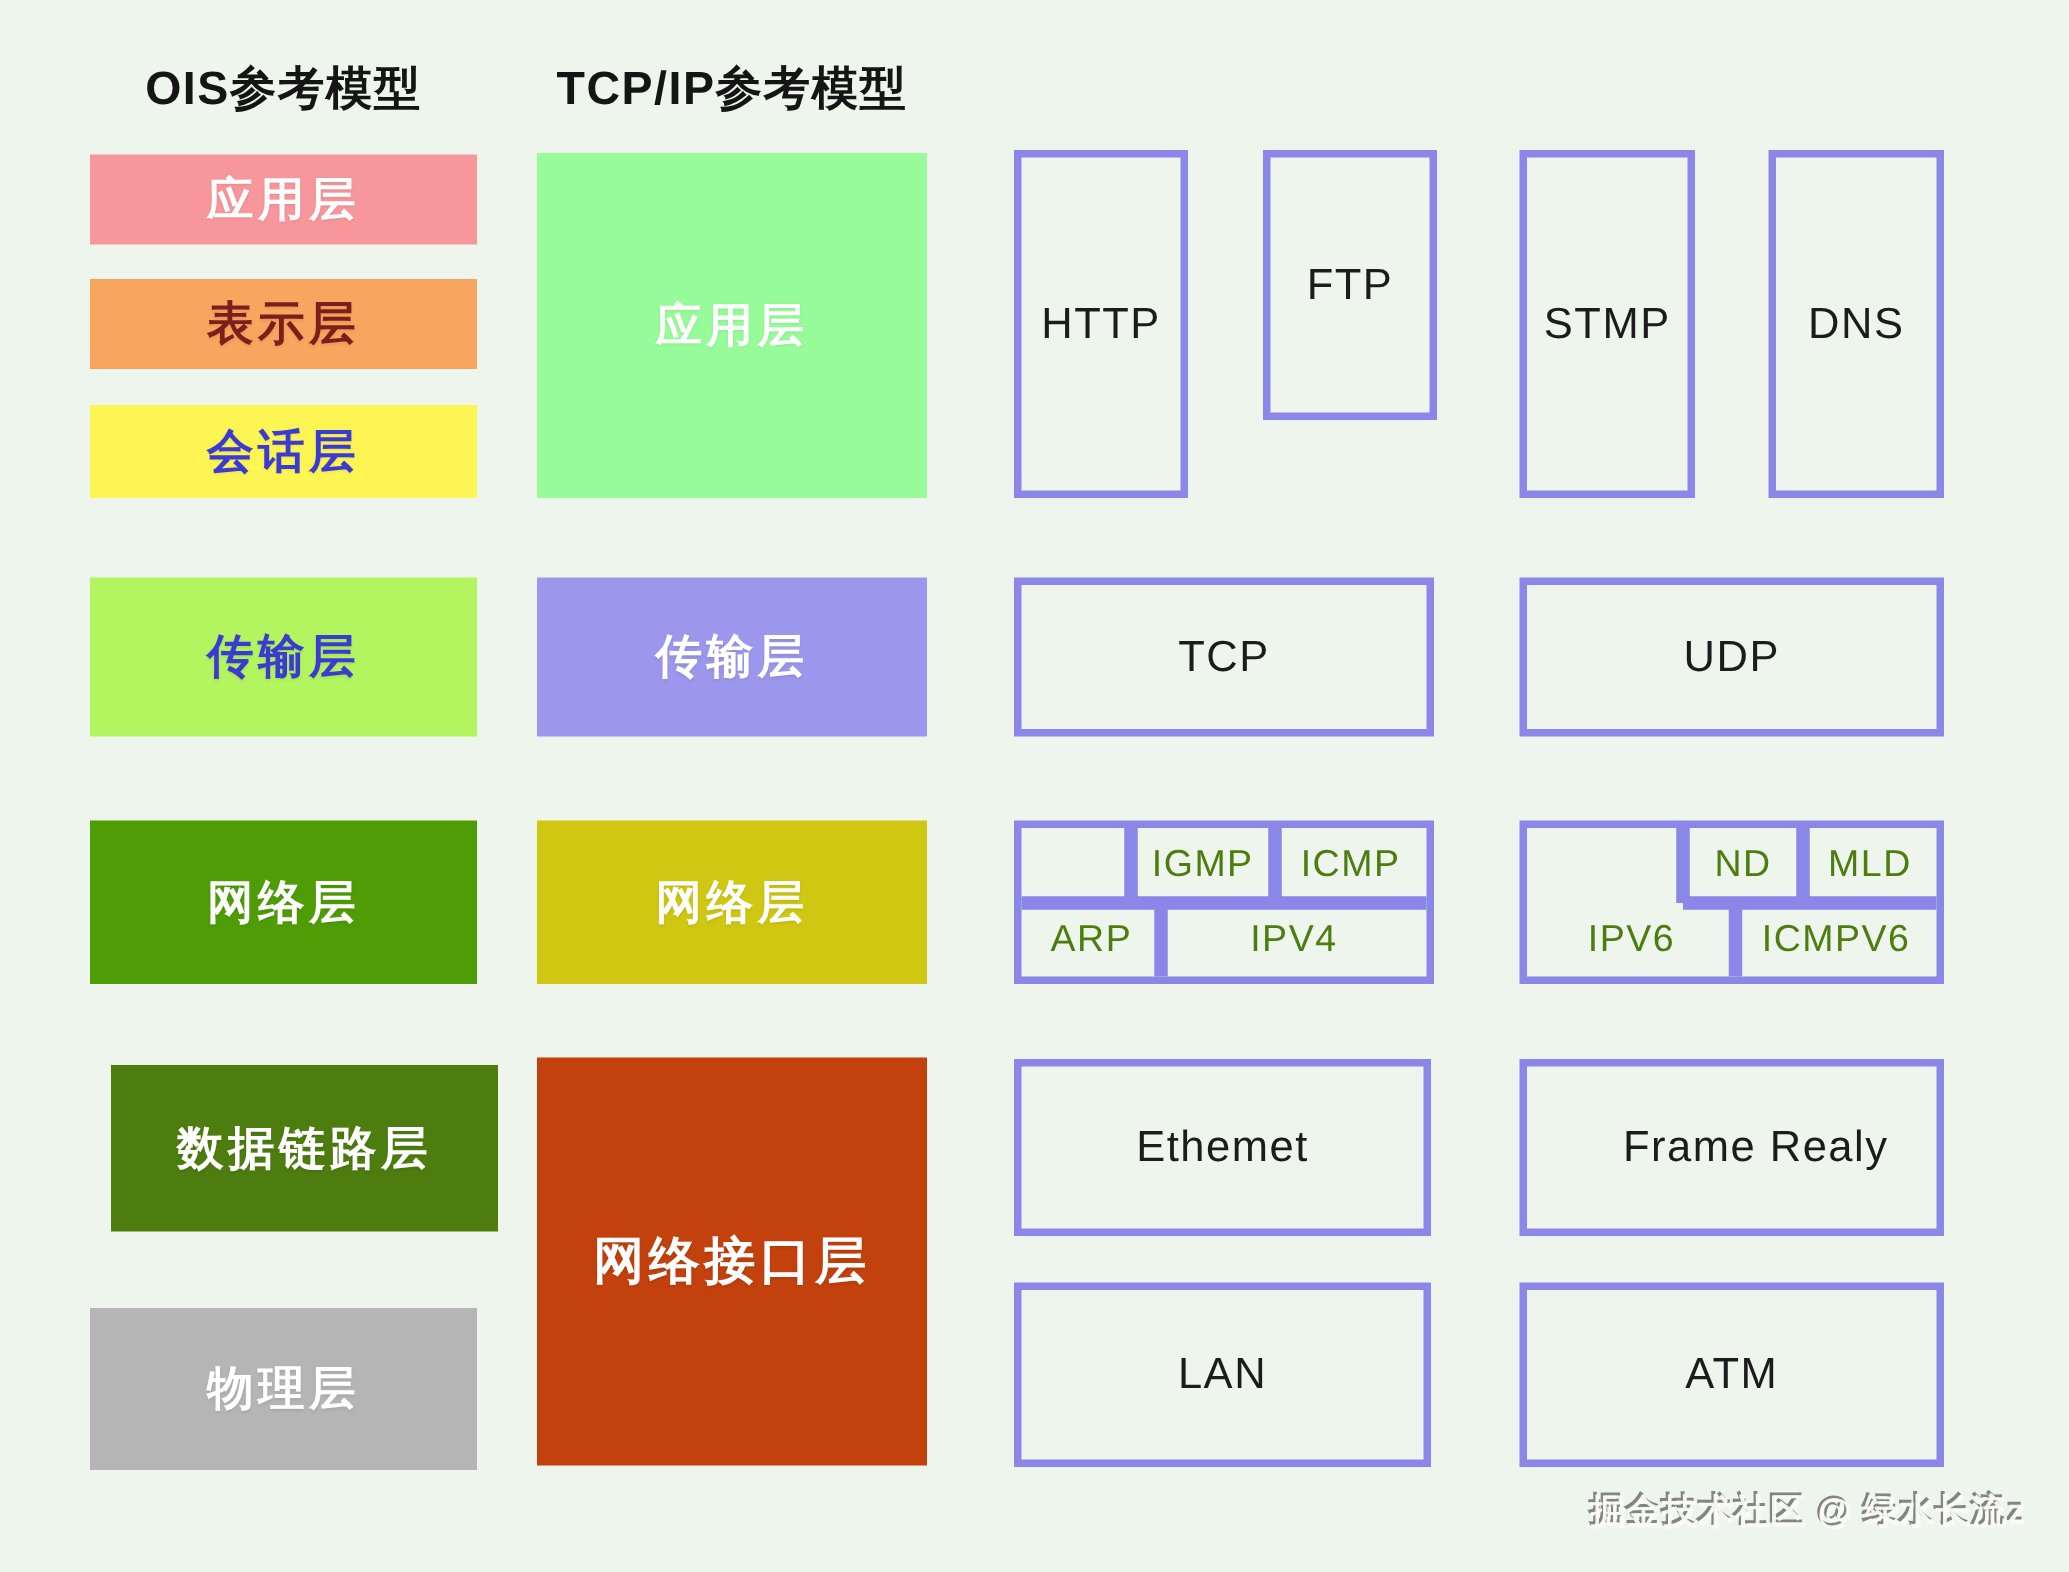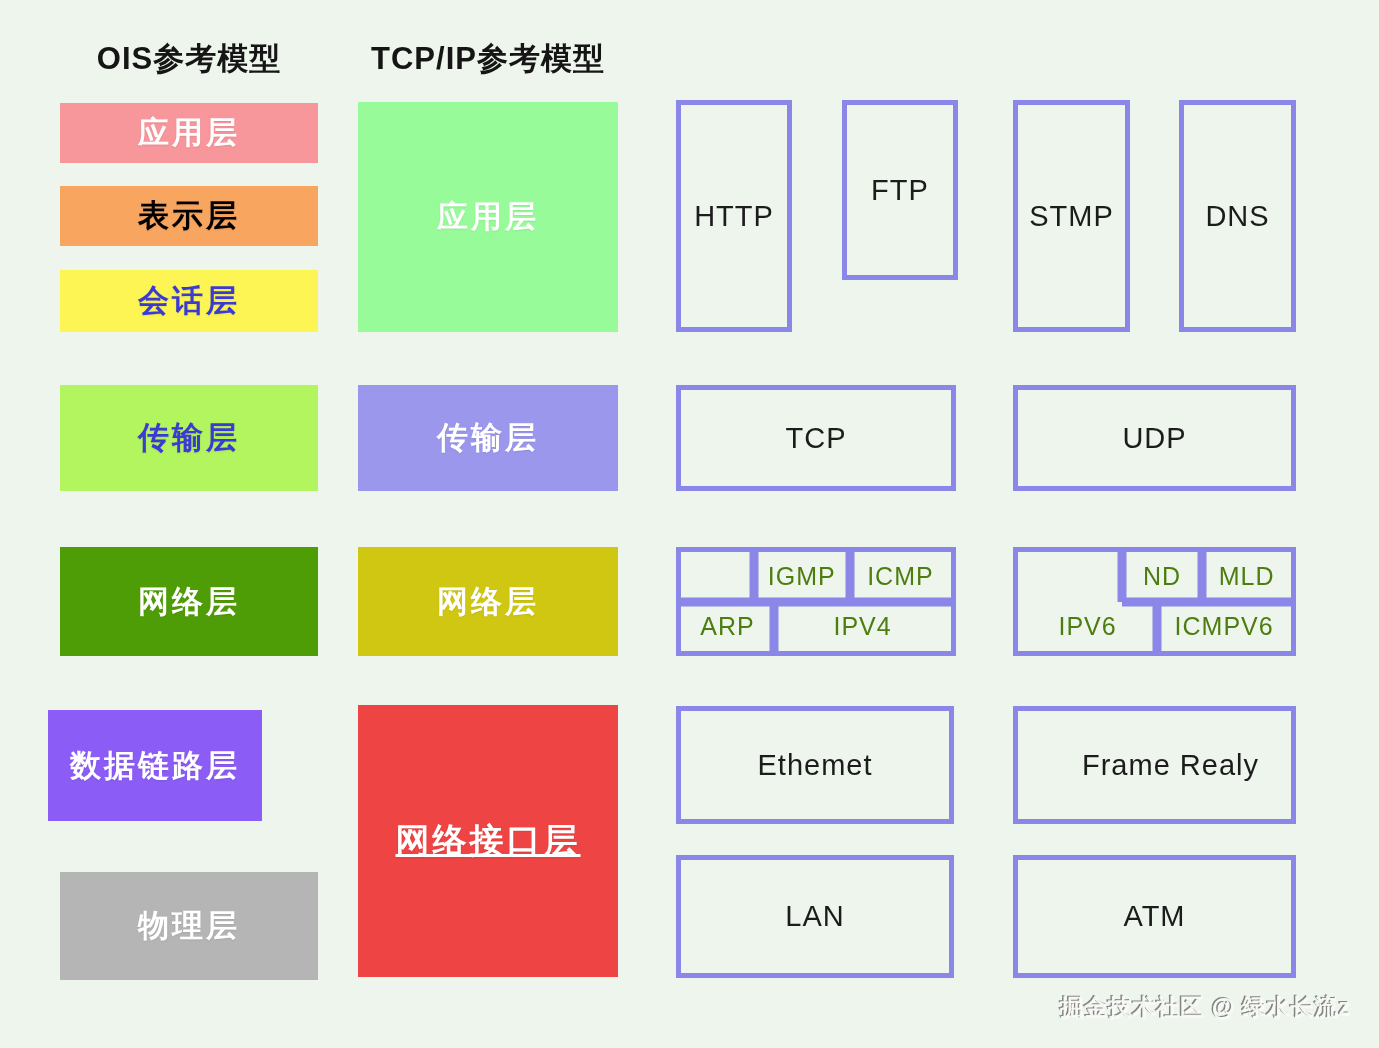--- a/index.html
+++ b/index.html
@@ -80,31 +80,31 @@
 </style>
 </head>
 <body>
 
 <div class="canvas">
 
   <div class="heading" style="left:60px;top:38px;width:258px;">OIS参考模型</div>
   <div class="heading" style="left:352px;top:38px;width:272px;">TCP/IP参考模型</div>
 
   <div class="box layer" style="left: 60px; top: 103px; width: 258px; height: 60px; background-color: rgb(247, 150, 155); color: rgb(255, 255, 255);">应用层</div>
-  <div class="box layer" style="left: 60px; top: 186px; width: 258px; height: 60px; background-color: rgb(248, 165, 95); color: #000000;">表示层</div>
+  <div class="box layer" style="left: 60px; top: 186px; width: 258px; height: 60px; background-color: rgb(248, 165, 95); color: #7f1d1d;">表示层</div>
   <div class="box layer" style="left: 60px; top: 270px; width: 258px; height: 62px; background-color: rgb(252, 245, 84); color: rgb(59, 59, 212);">会话层</div>
   <div class="box layer" style="left: 60px; top: 385px; width: 258px; height: 106px; background-color: rgb(178, 245, 94); color: rgb(59, 59, 212);">传输层</div>
   <div class="box layer" style="left: 60px; top: 547px; width: 258px; height: 109px; background-color: rgb(79, 157, 6); color: rgb(255, 255, 255);">网络层</div>
-  <div class="box layer" style="left: 48px; top: 710px; width: 214px; height: 111px; background-color: #8b5cf6; color: rgb(255, 255, 255);">数据链路层</div>
+  <div class="box layer" style="left: 74px; top: 710px; width: 258px; height: 111px; background-color: #4d7c0f; color: rgb(255, 255, 255);">数据链路层</div>
   <div class="box layer" style="left: 60px; top: 872px; width: 258px; height: 108px; background-color: rgb(181, 181, 181); color: rgb(255, 255, 255);">物理层</div>
 
   <div class="box layer" style="left: 358px; top: 102px; width: 260px; height: 230px; background-color: rgb(152, 251, 154); color: rgb(255, 255, 255);">应用层</div>
   <div class="box layer" style="left: 358px; top: 385px; width: 260px; height: 106px; background-color: rgb(155, 151, 236); color: rgb(255, 255, 255);">传输层</div>
   <div class="box layer" style="left: 358px; top: 547px; width: 260px; height: 109px; background-color: rgb(208, 199, 18); color: rgb(255, 255, 255);">网络层</div>
-  <div class="box layer layer-tall" style="left: 358px; top: 705px; width: 260px; height: 272px; background-color: #ef4444; color: rgb(255, 255, 255); text-decoration: underline;">网络接口层</div>
+  <div class="box layer layer-tall" style="left: 358px; top: 705px; width: 260px; height: 272px; background-color: #c2410c; color: rgb(255, 255, 255);">网络接口层</div>
 
   <div class="box proto" style="left: 676px; top: 100px; width: 116px; height: 232px; border-color: rgb(139, 135, 232);">HTTP</div>
   <div class="box proto" style="left: 842px; top: 100px; width: 116px; height: 180px; border-color: rgb(139, 135, 232);">FTP</div>
   <div class="box proto" style="left: 1013px; top: 100px; width: 117px; height: 232px; border-color: rgb(139, 135, 232);">STMP</div>
   <div class="box proto" style="left: 1179px; top: 100px; width: 117px; height: 232px; border-color: rgb(139, 135, 232);">DNS</div>
 
   <div class="box proto" style="left: 676px; top: 385px; width: 280px; height: 106px; border-color: rgb(139, 135, 232);">TCP</div>
   <div class="box proto" style="left: 1013px; top: 385px; width: 283px; height: 106px; border-color: rgb(139, 135, 232);">UDP</div>
 
   <div class="box proto complex" style="left: 676px; top: 547px; width: 280px; height: 109px; border-color: rgb(139, 135, 232);">

